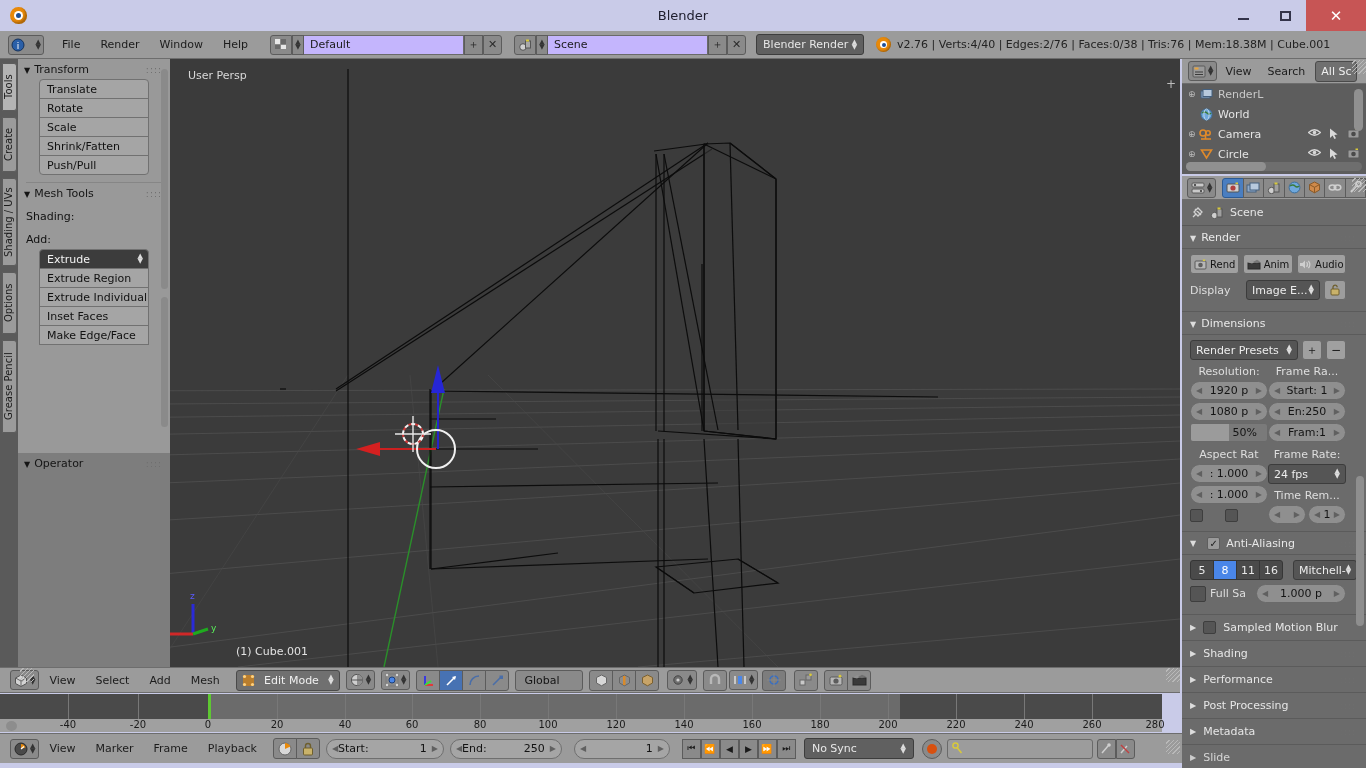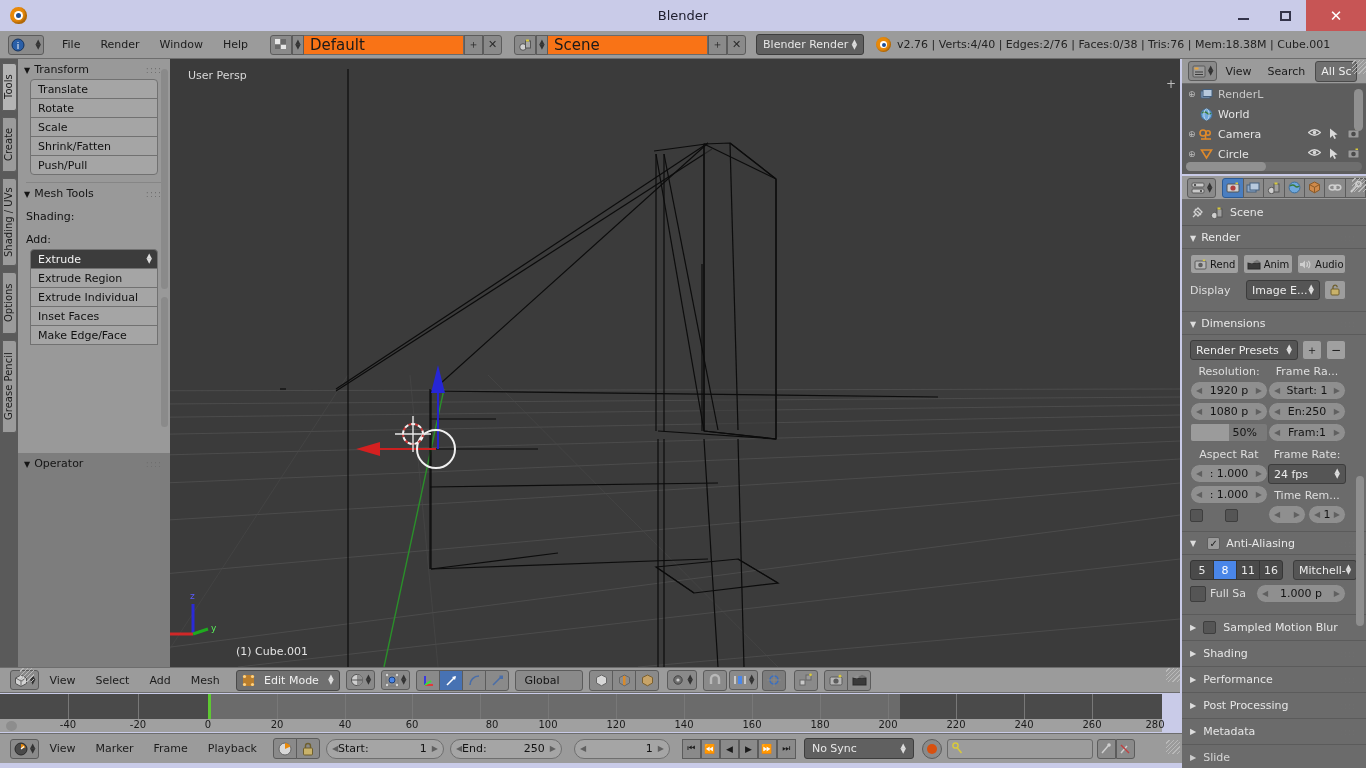--- a/index.html
+++ b/index.html
@@ -54,23 +54,23 @@
   .ed-sel { width:36px; justify-content:space-between; margin-right:8px; }
   .spin { display:flex; flex-direction:column; line-height:5px; font-size:7px; color:#333; }
   .menu-item { padding:0 10px; font-size:11px; color:#1c1c1c; line-height:28px; }
   .sep { width:8px; }
   .scr-widget { display:flex; align-items:center; margin-left:4px; }
   .scr-icon {
     width:22px; height:20px; background:#8a8a8a; border:1px solid #5c5c5c;
     border-radius:3px 0 0 3px; display:flex; align-items:center; justify-content:center;
   }
   .scr-field {
-    height:20px; min-width:160px; background:#f97316; border:1px solid #6a6a6a;
+    height:20px; min-width:160px; background:#c4b5fd; border:1px solid #6a6a6a;
     border-left:none; display:flex; align-items:center; padding-left:6px;
-    font-size:15px; color:#1a1a1a;
+    font-size:11px; color:#1a1a1a;
   }
   .mini-btn {
     width:19px; height:20px; background:#8a8a8a; border:1px solid #5c5c5c;
     display:flex; align-items:center; justify-content:center; font-size:11px; color:#2a2a2a;
   }
   .engine-sel {
     height:21px; background:#606060; border:1px solid #3d3d3d; border-radius:3px;
     display:flex; align-items:center; padding:0 6px; color:#e6e6e6; font-size:11px;
     margin-left:10px; min-width:108px; justify-content:space-between;
   }
@@ -108,21 +108,21 @@
   .toolpanel {
     position:absolute; left:18px; top:59px; width:152px; height:394px;
     background:#999999; overflow:hidden;
   }
   .panel-head {
     display:flex; align-items:center; justify-content:space-between;
     padding:4px 8px 3px 6px; color:#151515; font-size:11px;
   }
   .panel-head .tri { margin-right:4px; font-size:8px; }
   .grip { color:#6e6e6e; font-size:9px; letter-spacing:1px; }
-  .btnrow { padding:0 12px; }
+  .btnrow { padding:0 21px; }
   .tbtn {
     height:20px; background:#a5a5a5; border:1px solid #717171;
     display:flex; align-items:center; padding-left:7px;
     font-size:11px; color:#111; margin-top:-1px;
   }
   .tbtn.first { border-radius:4px 4px 0 0; margin-top:0; }
   .tbtn.last { border-radius:0 0 4px 4px; }
   .tbtn.dark { background:#3c3c3c; color:#f2f2f2; justify-content:space-between; padding-right:5px;}
   .split2 { display:flex; }
   .split2 .tbtn { flex:1; justify-content:center; padding-left:0; }
@@ -757,21 +757,21 @@
       <div class="tl-play" style="left:208px"></div>
     </div>
     <div class="tl-ruler">
       <div class="tl-knob"></div>
       <span class="tl-tick" style="left:68px">-40</span>
       <span class="tl-tick" style="left:138px">-20</span>
       <span class="tl-tick" style="left:208px">0</span>
       <span class="tl-tick" style="left:277px">20</span>
       <span class="tl-tick" style="left:345px">40</span>
       <span class="tl-tick" style="left:412px">60</span>
-      <span class="tl-tick" style="left:492px">80</span>
+      <span class="tl-tick" style="left:480px">80</span>
       <span class="tl-tick" style="left:548px">100</span>
       <span class="tl-tick" style="left:616px">120</span>
       <span class="tl-tick" style="left:684px">140</span>
       <span class="tl-tick" style="left:752px">160</span>
       <span class="tl-tick" style="left:820px">180</span>
       <span class="tl-tick" style="left:888px">200</span>
       <span class="tl-tick" style="left:956px">220</span>
       <span class="tl-tick" style="left:1024px">240</span>
       <span class="tl-tick" style="left:1092px">260</span>
       <span class="tl-tick" style="left:1155px">280</span>

